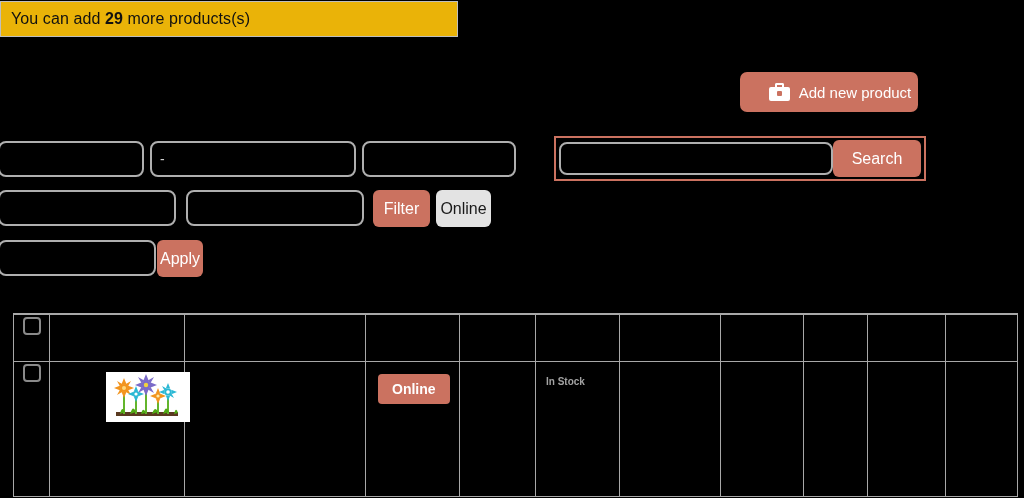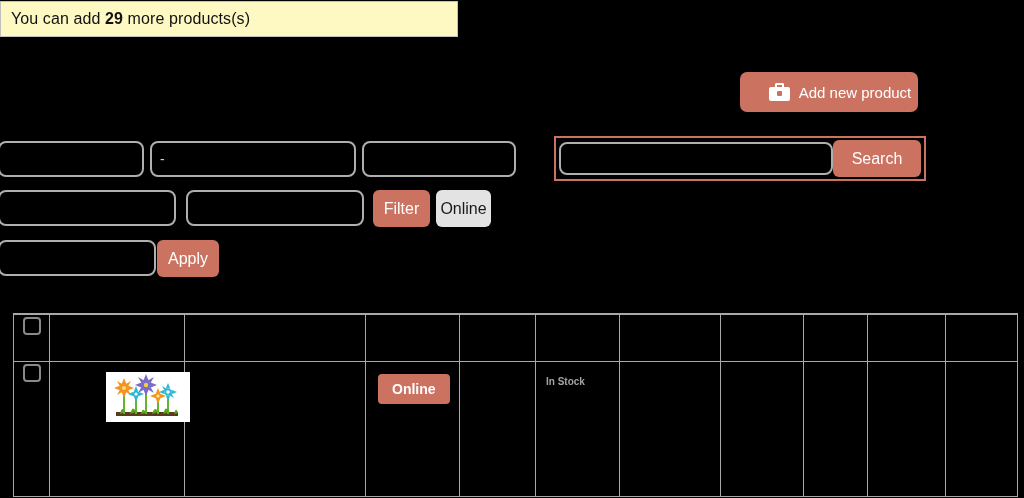--- a/index.html
+++ b/index.html
@@ -6,21 +6,21 @@
   body{
     width:1024px;height:498px;
     background:#000000;
     font-family:"Liberation Sans", sans-serif;
     overflow:hidden;
     position:relative;
   }
   
   .notice{
     position:absolute;left:0;top:1px;width:458px;height:36px;
-    background:#fef9c3;border:1px solid #BFBFBF;
+    background:#eab308;border:1px solid #BFBFBF;
     box-sizing:border-box;display:flex;align-items:center;
   }
   .notice-text{
     font-size:16px;color:#111111;padding-left:10px;letter-spacing:.1px;
   }
   .notice-text b{font-weight:bold;}
   
   .add-btn{
     position:absolute;left:740px;top:72px;width:178px;height:40px;
     background:#CB7260;border-radius:7px;
@@ -58,21 +58,21 @@
   .btn{
     position:absolute;border:none;border-radius:6px;cursor:pointer;
     font-size:16px;font-family:"Liberation Sans", sans-serif;
     display:flex;align-items:center;justify-content:center;
     box-sizing:border-box;
   }
   .btn-primary{background:#CB7260;color:#FFFFFF;}
   .btn-secondary{background:#E3E3E3;color:#1A1A1A;}
   .b-filter{left:373px;top:190px;width:57px;height:37px;}
   .b-reset{left:436px;top:190px;width:55px;height:37px;}
-  .b-apply{left:157px;top:240px;width:62px;height:37px;}
+  .b-apply{left:157px;top:240px;width:46px;height:37px;}
   
   .search-wrap{
     position:absolute;left:554px;top:136px;width:372px;height:45px;
     border:2px solid #CB7260;background:#000000;
     box-sizing:border-box;display:flex;align-items:center;padding:3px;
   }
   .search-input{
     width:274px;height:33px;background:#000000;
     border:2px solid #AFAFAF;border-radius:8px;box-sizing:border-box;
     color:#CFCFCF;font-size:14px;padding:0 8px;outline:none;

